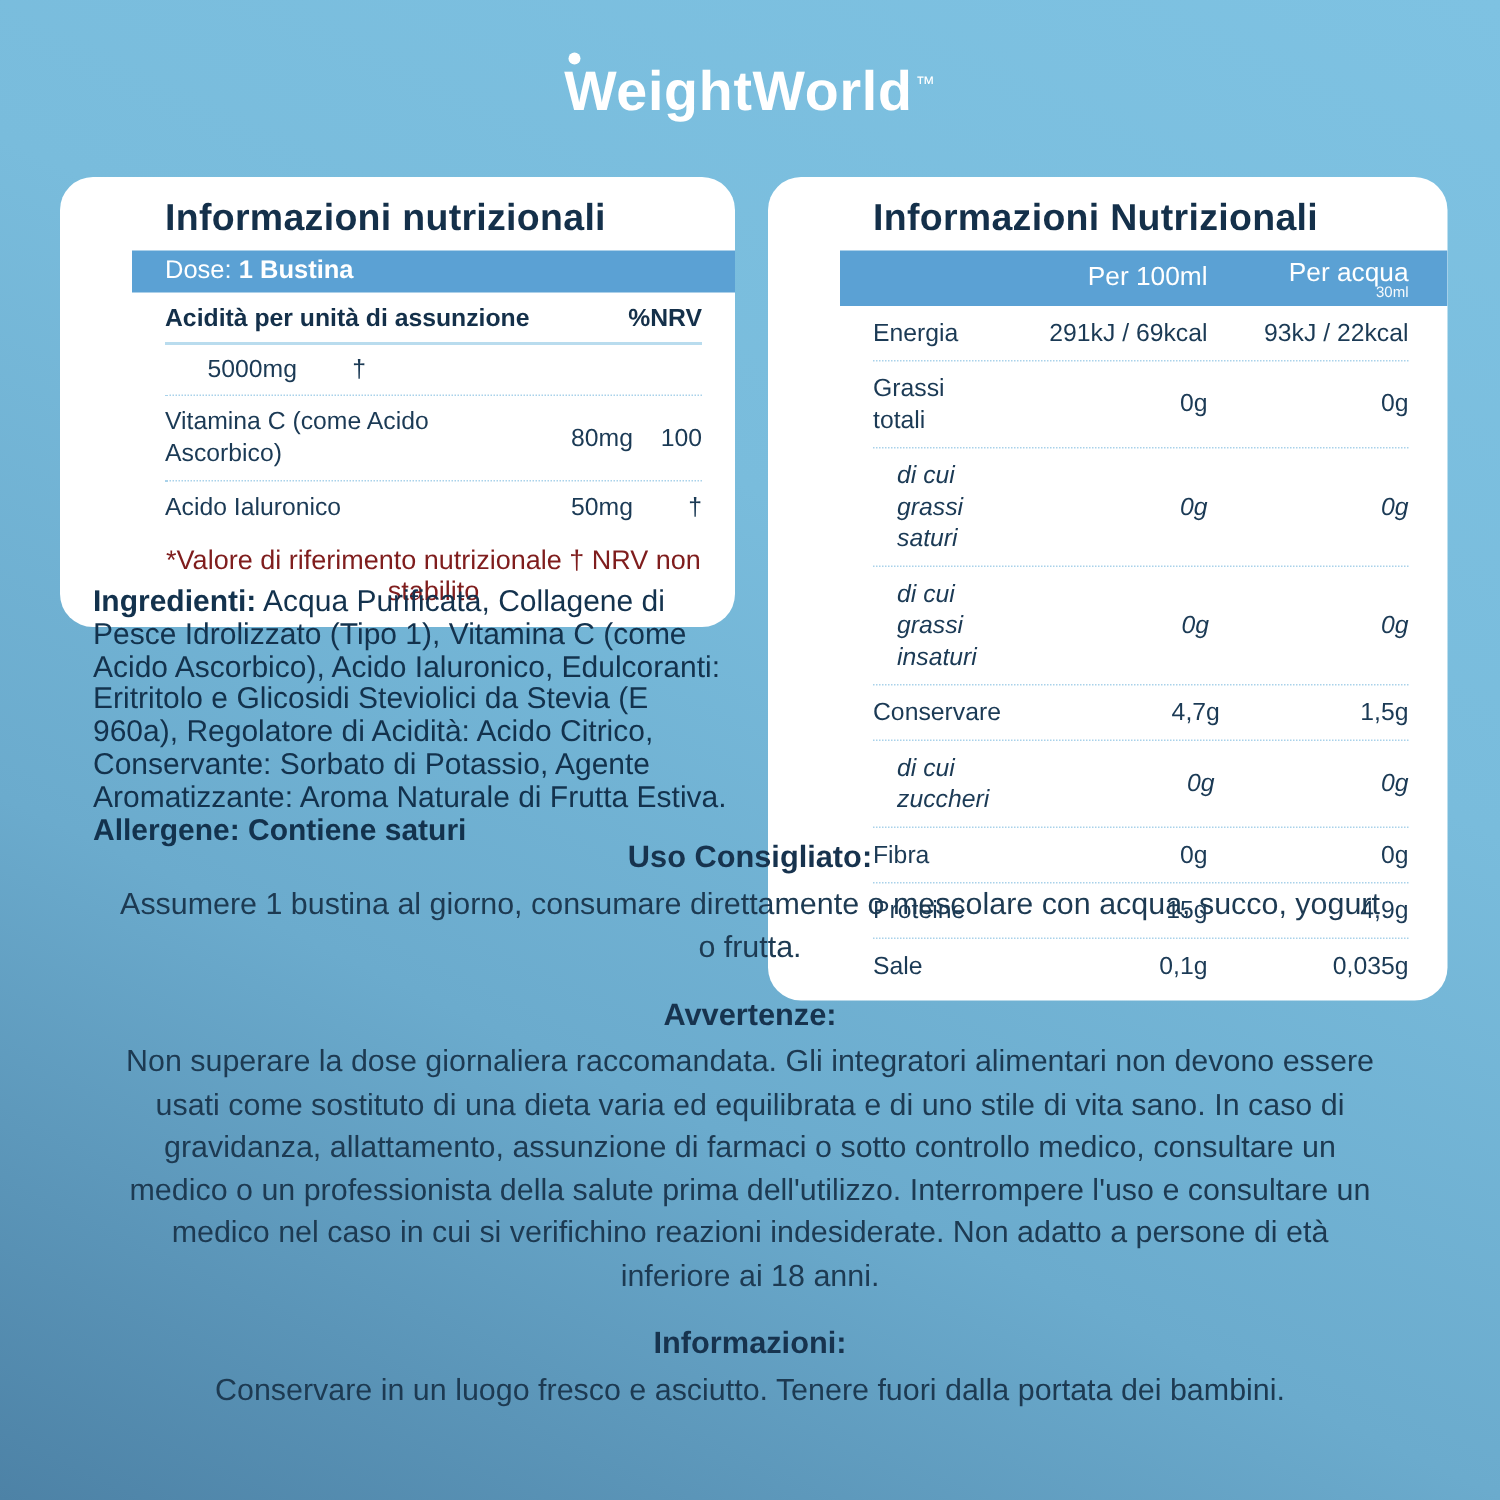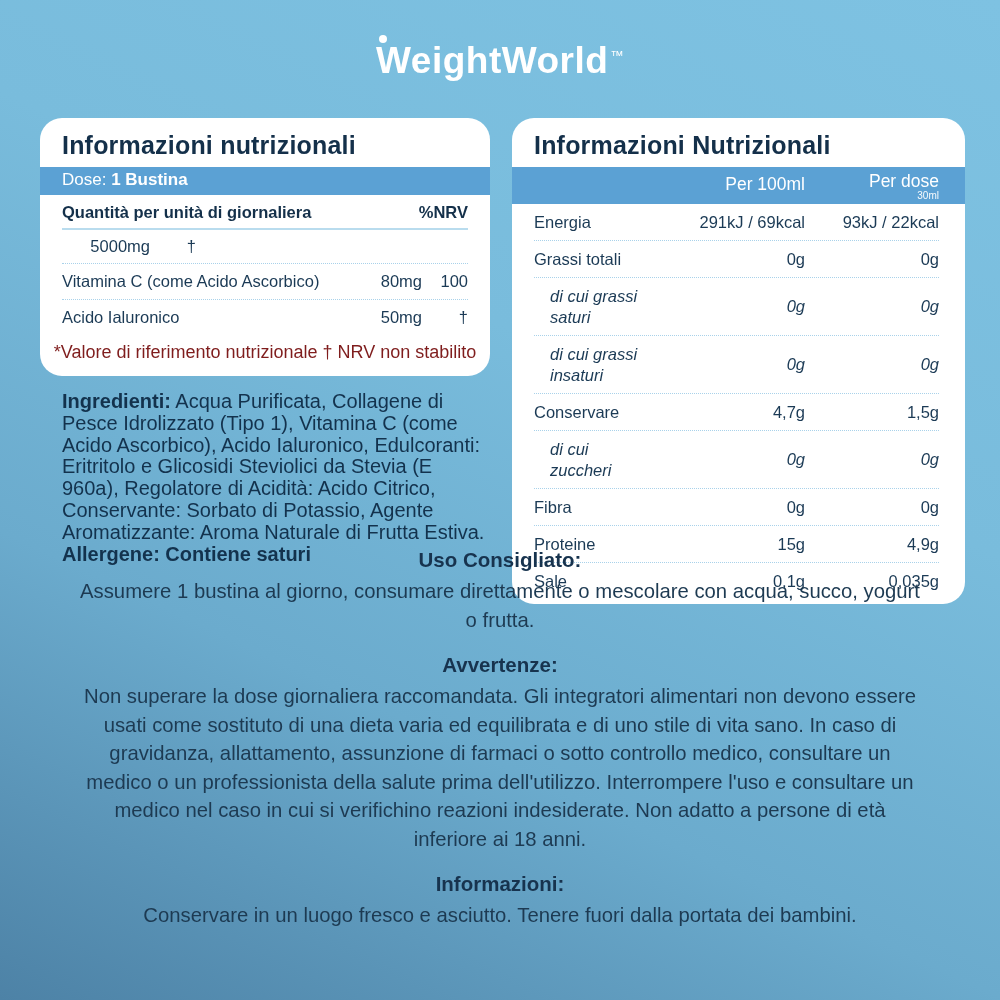--- a/index.html
+++ b/index.html
@@ -20,21 +20,21 @@
     font-size:37px; font-weight:600; letter-spacing:0.5px;
   }
   .person-dot {
     position:absolute; left:3px; top:-5px; width:8px; height:8px;
     border-radius:50%; background:#ffffff;
   }
   .tm { font-size:13px; font-weight:400; vertical-align:super; margin-left:2px; }
 
   
   .card {
-    position:absolute; background:#ffffff; border-radius:22px; overflow:hidden;
+    position:absolute; background:#ffffff; border-radius:22px; overflow:hidden;padding-left:48px;
   }
   .card-left  { left:40px;  top:118px; width:450px; }
   .card-right { left:512px; top:118px; width:453px; }
   .card-title {
     font-size:25px; font-weight:700; color:#14304a;
     padding:13px 22px 7px 22px; letter-spacing:0.2px;
   }
   .bar {
     background:#5ba1d4; color:#ffffff; width:100%;
   }
@@ -84,21 +84,21 @@
     font-size:20px; line-height:21.8px; color:#13324d;
   }
   .ingredients b { font-weight:700; }
   .allergen { font-weight:700; }
 
   
   .sections {
     position:absolute; left:75px; top:548px; width:850px; text-align:center;
     color:#1d3a52;
   }
-  .section { margin-bottom:19px; }
+  .section { margin-bottom:19px;margin-top:12px; }
   .section h3 { font-size:20.5px; font-weight:700; margin-bottom:5px; color:#17334e; }
   .section p  { font-size:20.3px; line-height:28.5px; }
 </style>
 </head>
 <body>
 
 <div class="stage">
 
   <div class="logo-wrap">
     <span class="logo-text">
@@ -108,21 +108,21 @@
   </div>
 
   <div class="card card-left">
     <div class="card-title">Informazioni nutrizionali</div>
     <div class="bar bar-left">
       <span>Dose:</span>
       <b>1 Bustina</b>
     </div>
     <div class="tbl">
       <div class="hdr-row">
-        <span>Quantità per unità di giornaliera</span>
+        <span>Acidità per unità di assunzione</span>
         <span>%NRV</span>
       </div>
       <div class="row">
         <span class="amt">5000mg</span>
         <span class="nrv">†</span>
       </div>
       <div class="row">
         <span class="name">Vitamina C (come Acido Ascorbico)</span>
         <span class="amt">80mg</span>
         <span class="nrv">100</span>
@@ -134,21 +134,21 @@
       </div>
     </div>
     <div class="footnote">*Valore di riferimento nutrizionale † NRV non stabilito</div>
   </div>
 
   <div class="card card-right">
     <div class="card-title">Informazioni Nutrizionali</div>
     <div class="bar bar-right">
       <span class="bar-col1">Per 100ml</span>
       <span class="bar-col2">
-        <span>Per dose</span>
+        <span>Per acqua</span>
         <span class="bar-sub">30ml</span>
       </span>
     </div>
     <div class="tbl tbl-right">
       <div class="row">
         <span class="name">Energia</span>
         <span class="c1">291kJ / 69kcal</span>
         <span class="c2">93kJ / 22kcal</span>
       </div>
       <div class="row">

